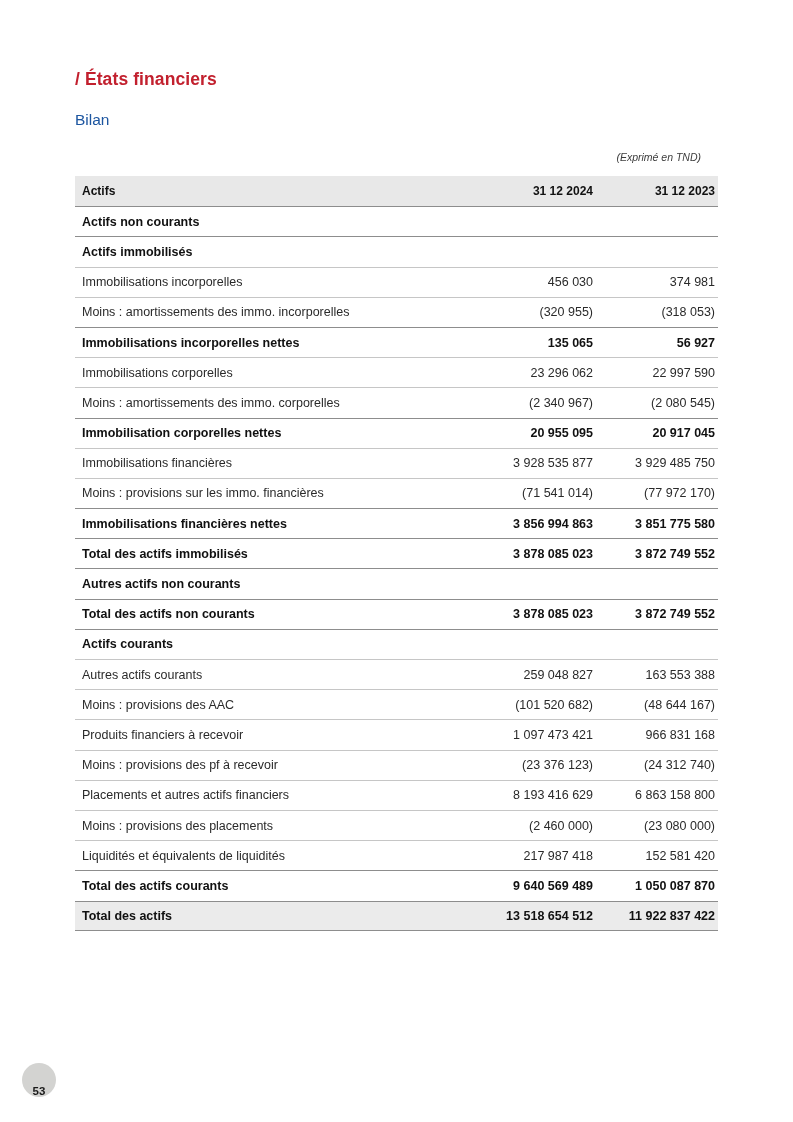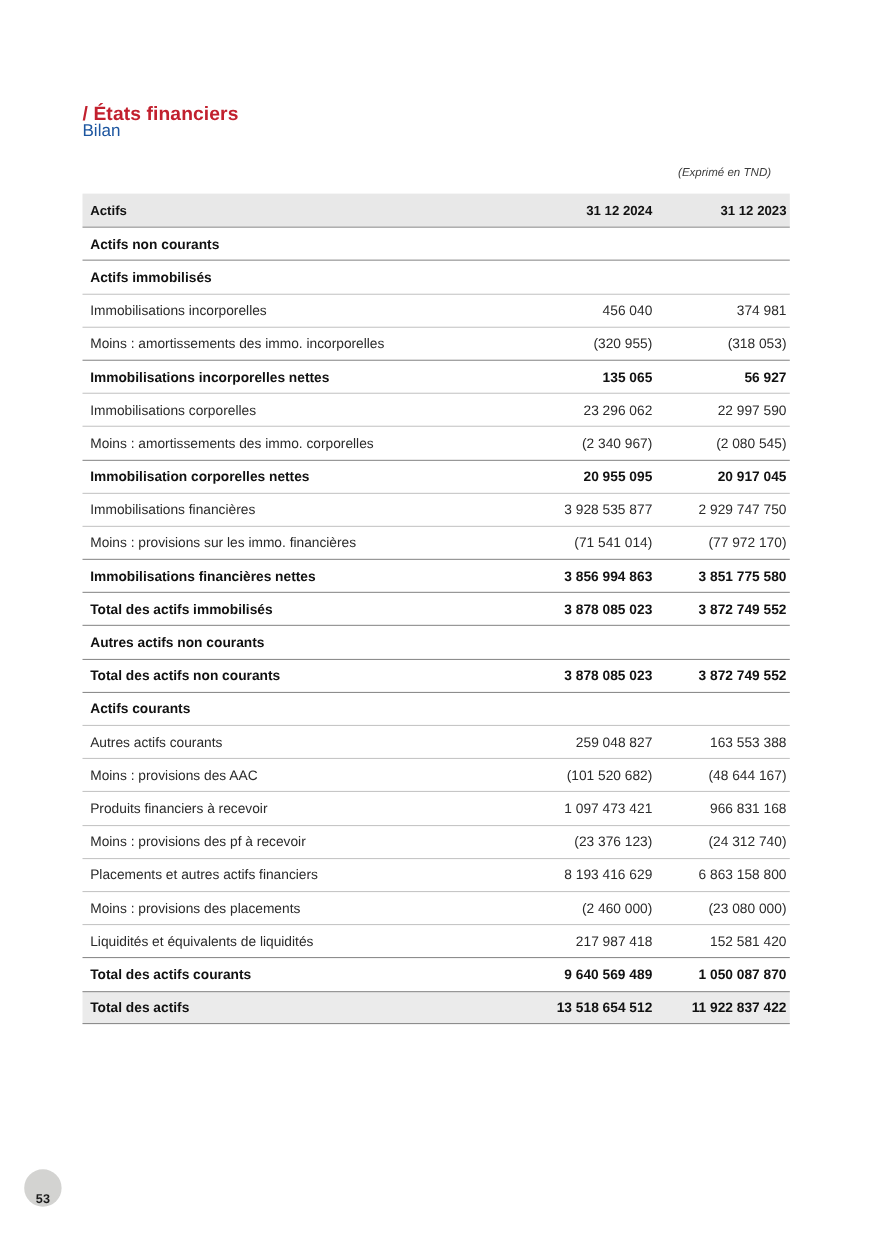--- a/index.html
+++ b/index.html
@@ -19,21 +19,20 @@
     width:793px;height:1122px;position:relative;
     font-family:"Liberation Sans","DejaVu Sans",sans-serif;
     -webkit-font-smoothing:antialiased;
   }
   .sheet{position:absolute;inset:0;width:793px;height:1122px;background:#fff;overflow:hidden;}
 
   .section-title{
     position:absolute;left:75px;top:69px;
     font-size:17.5px;font-weight:bold;color:var(--accent-red);
     letter-spacing:.1px;
-    margin-top:24px;
   }
   .subtitle{
     position:absolute;left:75px;top:111px;
     font-size:15.5px;font-weight:normal;color:var(--accent-blue);
   }
   .currency-note{
     position:absolute;right:92px;top:151px;
     font-size:10.5px;font-style:italic;color:#3c3c3c;
   }
 
@@ -95,21 +94,21 @@
     <div class="cell num"></div>
     <div class="cell num last"></div>
   </div>
         <div class="row row-section">
     <div class="cell label">Actifs immobilisés</div>
     <div class="cell num"></div>
     <div class="cell num last"></div>
   </div>
         <div class="row row-normal">
     <div class="cell label">Immobilisations incorporelles</div>
-    <div class="cell num">456 040</div>
+    <div class="cell num">456 030</div>
     <div class="cell num last">374 981</div>
   </div>
         <div class="row row-normal">
     <div class="cell label">Moins : amortissements des immo. incorporelles</div>
     <div class="cell num">(320 955)</div>
     <div class="cell num last">(318 053)</div>
   </div>
         <div class="row row-subtotal">
     <div class="cell label">Immobilisations incorporelles nettes</div>
     <div class="cell num">135 065</div>
@@ -126,21 +125,21 @@
     <div class="cell num last">(2 080 545)</div>
   </div>
         <div class="row row-subtotal">
     <div class="cell label">Immobilisation corporelles nettes</div>
     <div class="cell num">20 955 095</div>
     <div class="cell num last">20 917 045</div>
   </div>
         <div class="row row-normal">
     <div class="cell label">Immobilisations financières</div>
     <div class="cell num">3 928 535 877</div>
-    <div class="cell num last">2 929 747 750</div>
+    <div class="cell num last">3 929 485 750</div>
   </div>
         <div class="row row-normal">
     <div class="cell label">Moins : provisions sur les immo. financières</div>
     <div class="cell num">(71 541 014)</div>
     <div class="cell num last">(77 972 170)</div>
   </div>
         <div class="row row-subtotal">
     <div class="cell label">Immobilisations financières nettes</div>
     <div class="cell num">3 856 994 863</div>
     <div class="cell num last">3 851 775 580</div>

